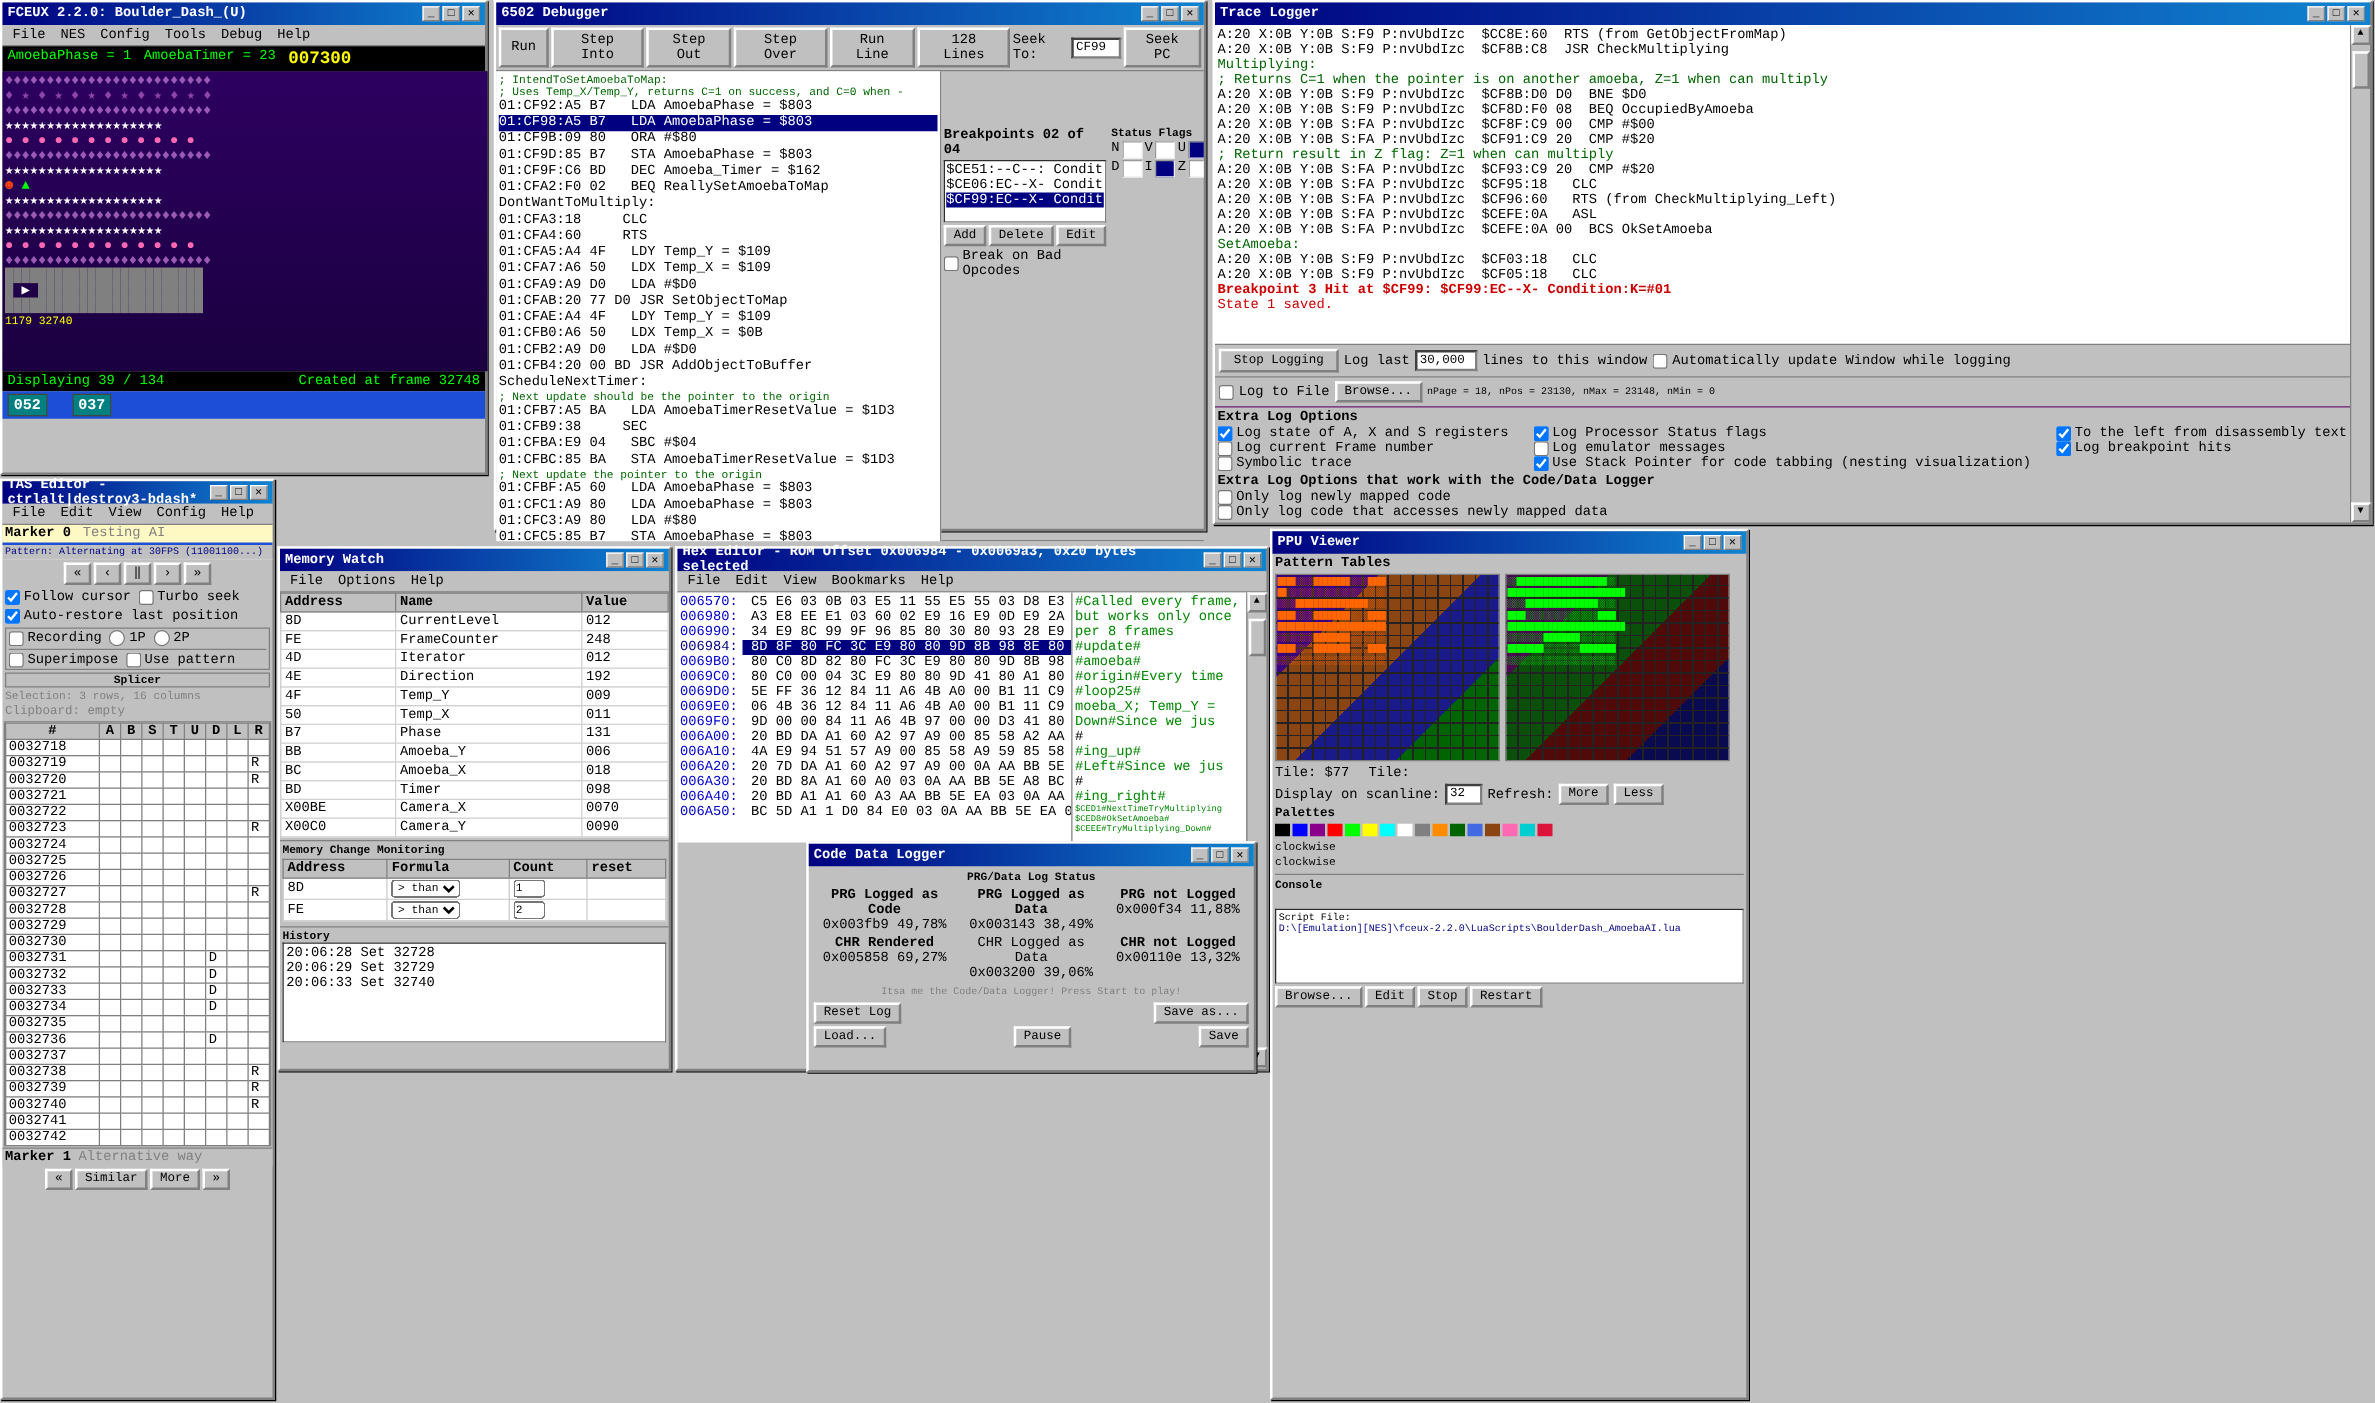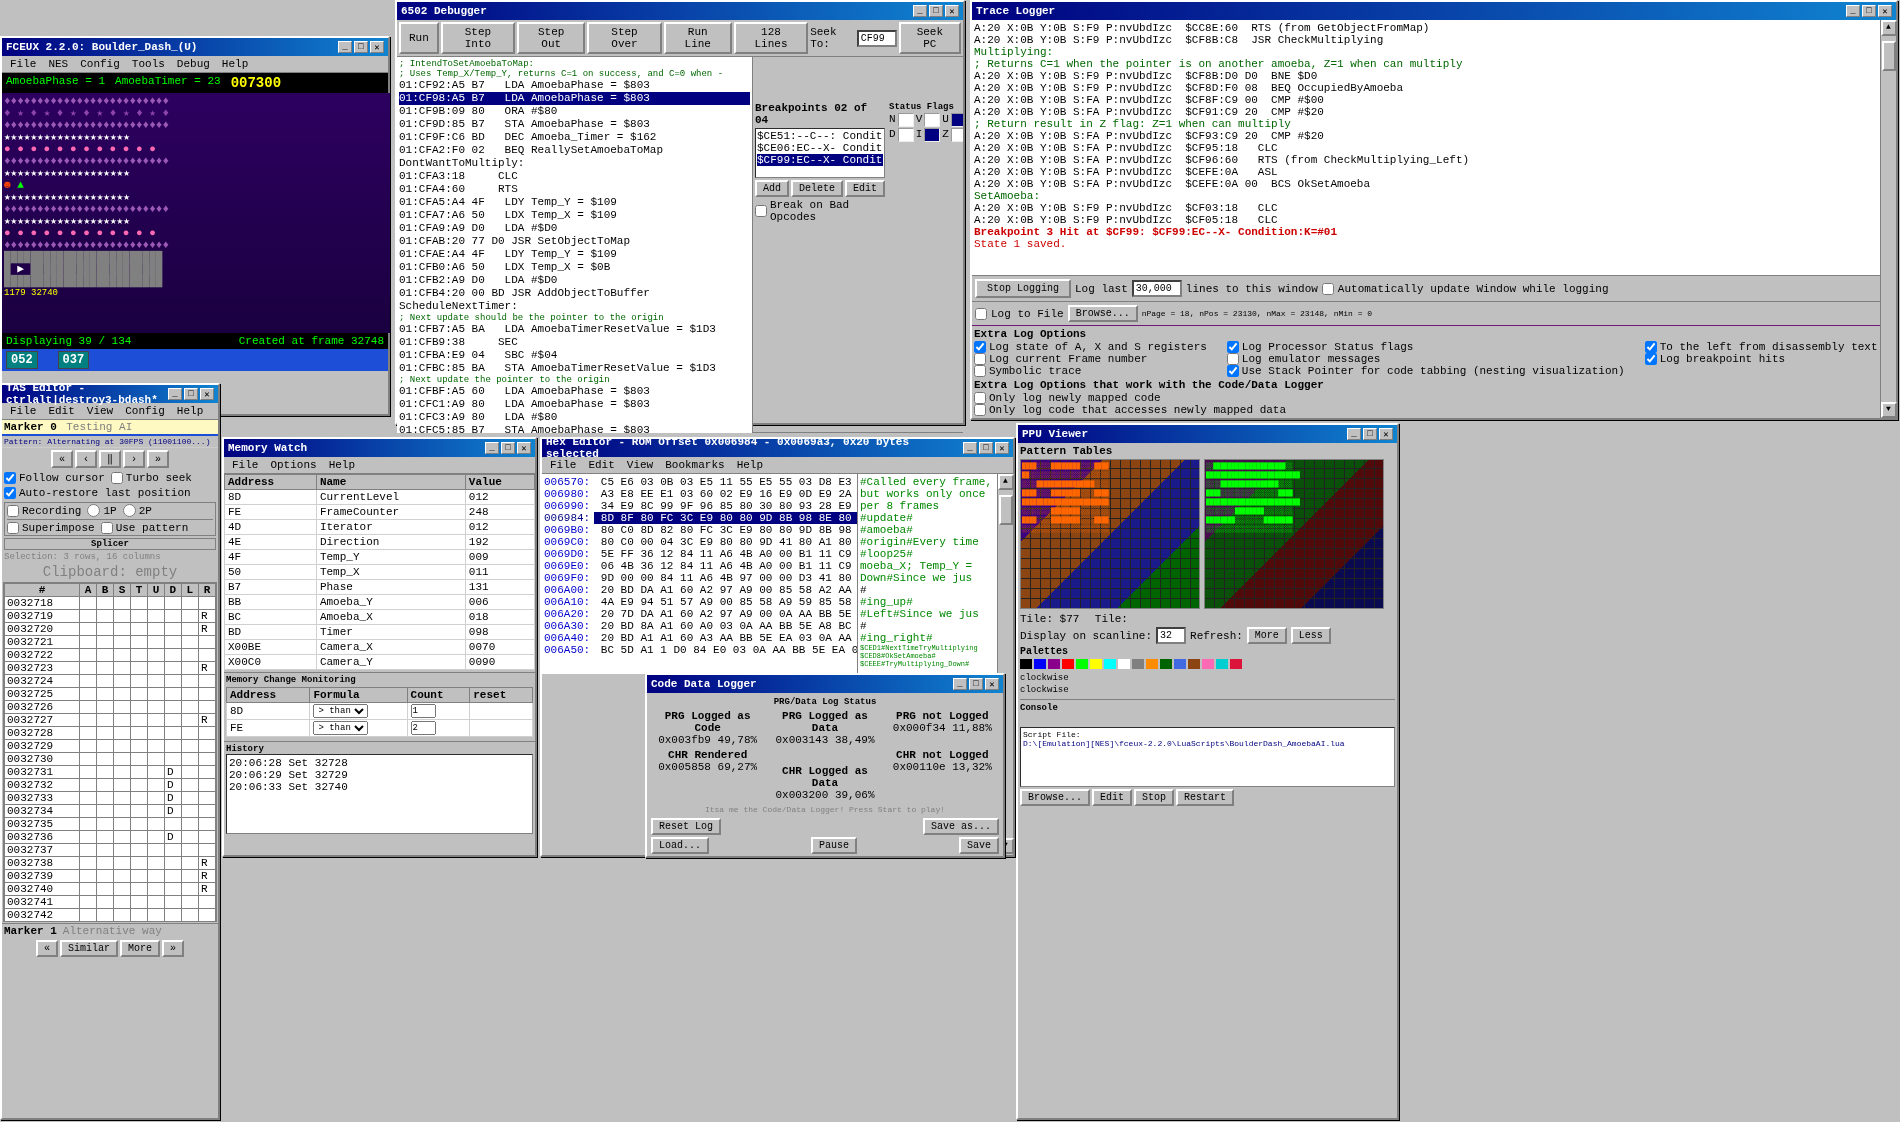--- a/index.html
+++ b/index.html
@@ -43,21 +43,21 @@
       padding: 1px 2px;
     }
     .menu-item {
       padding: 1px 6px;
       cursor: pointer;
       font-size: 11px;
     }
 
     
     #fceux-window {
-      left: 0; top: 0; width: 390px; height: 380px; margin-top: 36px;
+      left: 0; top: 0; width: 390px; height: 380px;
     }
     .score-box {
       background: #000;
       color: #0f0;
       border: 1px solid #444;
       padding: 1px 4px;
       font-size: 12px;
       font-weight: bold;
     }
 
@@ -590,21 +590,21 @@
         </div>
       <div class="checkbox-row">
           <input type="checkbox" style="">
           <span>Use pattern</span>
         </div>
     </div>
   </div>
 
   <div style="text-align:center; font-size:9px; font-weight:bold; border:1px solid #808080; margin:1px 2px;">Splicer</div>
   <div style="padding:1px 2px; font-size:9px; color:#808080;">Selection: 3 rows, 16 columns</div>
-  <div style="padding:1px 2px; font-size:14px; color:#808080;text-align:center;">Clipboard: empty</div>
+  <div style="padding:1px 2px; font-size:10px; color:#808080;">Clipboard: empty</div>
 
   <div style="overflow:hidden; height:340px; border:1px solid #808080; margin:1px;">
     <table class="tas-table" style="width:100%;">
       <thead>
         <tr>
           <th>#</th>
           <th>A</th>
           <th>B</th>
           <th>S</th>
           <th>T</th>
@@ -1125,21 +1125,21 @@
         <div style="font-weight:bold;">PRG not Logged</div>
         <div>0x000f34 11,88%</div>
       </div>
     </div>
     <div style="display:flex; gap:4px; font-size:8px; margin-top:3px;">
       <div style="flex:1; text-align:center;">
         <div style="font-weight:bold;">CHR Rendered</div>
         <div>0x005858 69,27%</div>
       </div>
       <div style="flex:1; text-align:center;">
-        <div style="font-weight:bold;margin-top:16px;">CHR Logged as Data</div>
+        <div style="font-weight:normal;">CHR Logged as Data</div>
         <div>0x003200 39,06%</div>
       </div>
       <div style="flex:1; text-align:center;">
         <div style="font-weight:bold;">CHR not Logged</div>
         <div>0x00110e 13,32%</div>
       </div>
     </div>
     <div style="text-align:center; font-size:8px; margin:4px 0; color:#808080;">Itsa me the Code/Data Logger! Press Start to play!</div>
     <div style="display:flex; gap:4px; justify-content:space-between;">
       <button class="small-btn">Reset Log</button>

